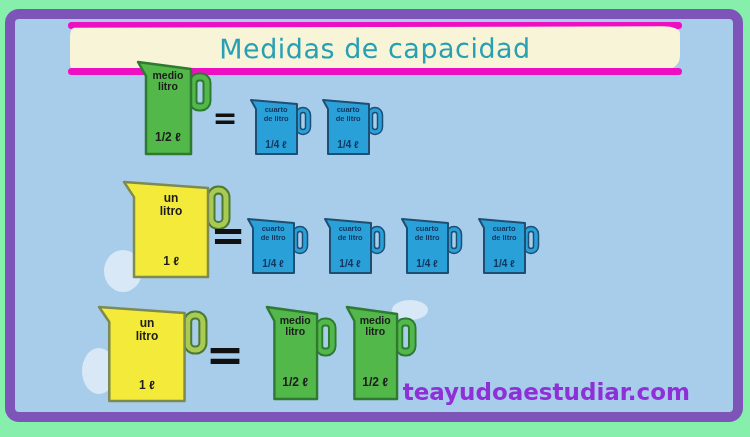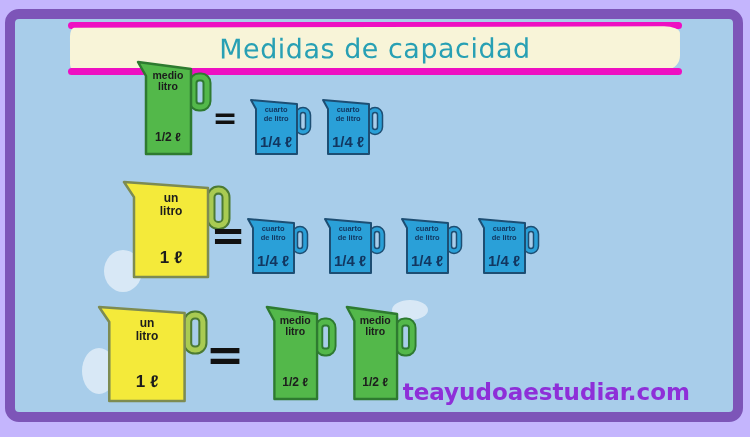--- a/index.html
+++ b/index.html
@@ -1,16 +1,16 @@
 <!DOCTYPE html>
 <html style="--frame-border: #7d55b8; --canvas-bg: #a8cdea; --banner-paper: #f8f4d8; --banner-line: #ee0fc2; --title-text: #28a0b4; --watermark-text: #8e2fd8; --equals-text: #111111; --jug-green-fill: #53b84a; --jug-green-stroke: #2e7a30; --jug-yellow-fill: #f4ea3a; --jug-yellow-stroke: #7d8b52; --jug-yellow-handle: #a9cb52; --jug-yellow-handle-stroke: #4c7a33; --jug-blue-fill: #2aa0d8; --jug-blue-stroke: #1d4e73; --jug-text-dark: #1c1c1c; --jug-text-navy: #12365f;"><head>
 <meta charset="utf-8">
 <style>
   html,body{margin:0;padding:0;background:#fcfcfe;font-family:"Liberation Sans","DejaVu Sans",sans-serif;}
-  #stage{position:relative;width:750px;height:437px;overflow:hidden;background:#c4b5fd;}
+  #stage{position:relative;width:750px;height:437px;overflow:hidden;background:#86efac;}
 
   
   .frame{position:absolute;left:5px;top:9px;width:718px;height:393px;
          border:10px solid var(--frame-border,#7d55b8);border-radius:14px;
          background:var(--canvas-bg,#a8cdea);}
 
   
   .banner-line{position:absolute;height:7px;border-radius:4px;background:var(--banner-line,#ee0fc2);}
   .banner-paper{position:absolute;background:var(--banner-paper,#f8f4d8);
         display:flex;align-items:center;justify-content:center;
@@ -37,23 +37,23 @@
 
   .jlabel{position:absolute;text-align:center;font-weight:bold;line-height:1.08;
           color:var(--jug-text-dark,#1c1c1c);}
   .jlabel span{display:block;}
   .jcap{position:absolute;text-align:center;font-weight:bold;color:var(--jug-text-dark,#1c1c1c);}
   .jug.blue .jlabel,.jug.blue .jcap{color:var(--jug-text-navy,#12365f);}
 
   .tall .jlabel{top:9%;left:10%;width:67%;font-size:10.5px;}
   .tall .jcap{bottom:13%;left:10%;width:67%;font-size:12px;}
   .wide .jlabel{top:11%;left:11%;width:71%;font-size:12px;}
-  .wide .jcap{bottom:11%;left:11%;width:71%;font-size:17px;}
+  .wide .jcap{bottom:11%;left:11%;width:71%;font-size:12px;}
   .small .jlabel{top:13%;left:9%;width:70%;font-size:7.5px;text-align:center;}
-  .small .jcap{bottom:11%;left:9%;width:70%;font-size:15px;}
+  .small .jcap{bottom:11%;left:9%;width:70%;font-size:10px;}
 
   .equals{position:absolute;text-align:center;font-weight:900;line-height:1;
           color:var(--equals-text,#111111);font-family:"DejaVu Sans",sans-serif;}
 
   .watermark{position:absolute;font-family:"DejaVu Sans",sans-serif;font-weight:bold;
           font-size:23px;color:var(--watermark-text,#8e2fd8);margin-left:38px;}
 </style>
 </head>
 <body>
 

